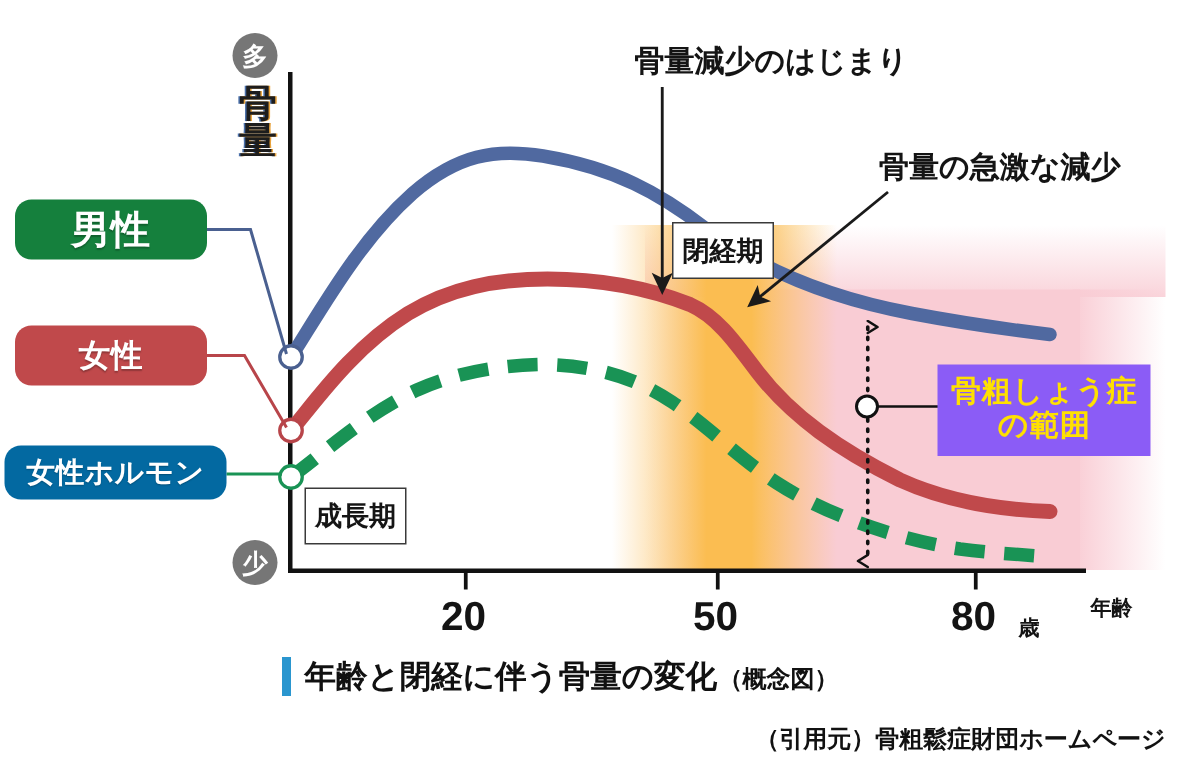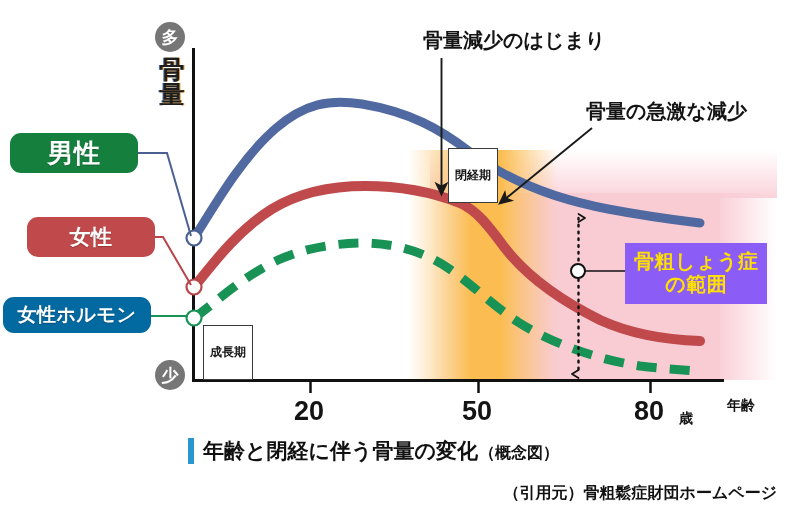--- a/index.html
+++ b/index.html
@@ -6,40 +6,40 @@
   body{width:795px;height:517px;position:relative;overflow:hidden;
        font-family:"Liberation Sans","DejaVu Sans",sans-serif;color:#1a1a1a;}
   .fig{position:absolute;left:0;top:0;width:795px;height:517px;}
   svg.canvas{position:absolute;left:0;top:0;width:795px;height:517px;}
 
   
   .pill{position:absolute;display:flex;align-items:center;justify-content:center;
         border-radius:11px;color:#fff;font-weight:700;letter-spacing:.5px;
         text-shadow:0 1px 1px rgba(0,0,0,.25);}
   #pill-male  {left:10px;  top:133px; width:128px;height:40px;font-size:26px;background:#15803d;}
-  #pill-female{left:10px;  top:217px; width:128px;height:40px;font-size:21px;background:#c0494b;margin-left:17px;}
+  #pill-female{left:10px;  top:217px; width:128px;height:40px;font-size:21px;background:#c0494b;}
   #pill-horm  {left:3px;   top:297px; width:148px;height:36px;font-size:19px;background:#0369a1;}
 
   
   .badge{position:absolute;width:30px;height:30px;border-radius:50%;
          background:#767676;color:#fff;font-size:17px;font-weight:700;
          display:flex;align-items:center;justify-content:center;}
   #badge-many{left:155px;top:22px;}
   #badge-few {left:155px;top:360px;}
 
   
   #axis-y-title{position:absolute;left:157px;top:57px;width:30px;
       font-size:25px;font-weight:700;line-height:1.0;text-align:center;
       letter-spacing:0;color:#1d1d1d;
       text-shadow:1px 0 0 #e8a33d, -1px 0 0 #4a6fa8;}
   #axis-y-title span{display:block;}
 
   
   .phase-box{position:absolute;background:#fff;border:1px solid #3a3a3a;
-             font-size:12px;font-weight:700;padding:18px 6px;color:#151515;}
+             font-size:18px;font-weight:700;padding:6px 6px;color:#151515;}
   #box-menopause{left:448px;top:148px;}
   #box-growth   {left:203px;top:325px;}
 
   
   .anno{position:absolute;font-size:20px;font-weight:700;color:#141414;white-space:nowrap;}
   #anno-start {left:423px;top:27px;text-align:right;}
   #anno-rapid {left:586px;top:98px;}
 
   
   #callout{position:absolute;left:625px;top:243px;background:#8b5cf6;

